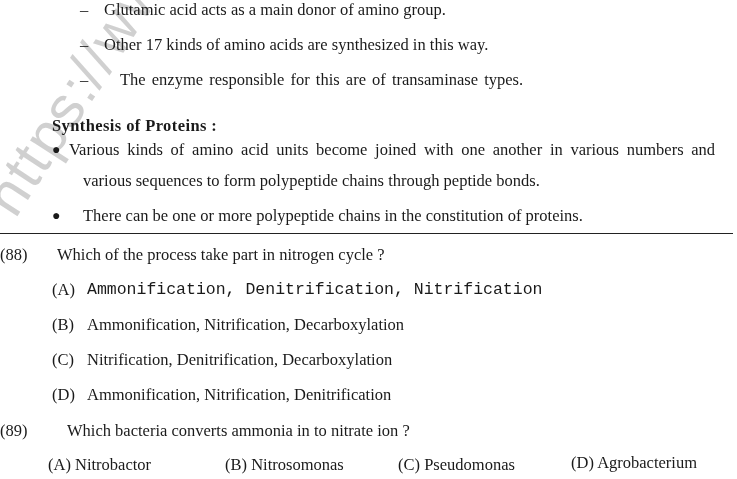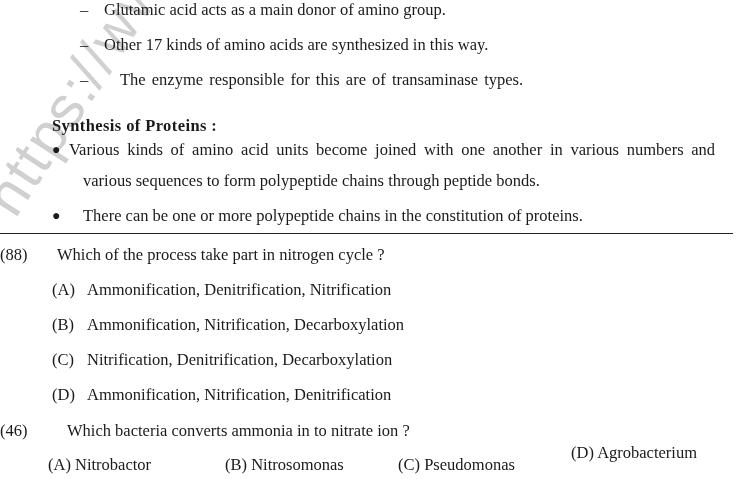--- a/index.html
+++ b/index.html
@@ -52,47 +52,47 @@
 </div>
 
 <div class="rule"></div>
 
 <div class="line" style="top:245px;">
   <span class="qnum">(88)</span>
   <span style="position:absolute;left:57px;">Which of the process take part in nitrogen cycle ?</span>
 </div>
 <div class="line" style="top:280px;">
   <span style="position:absolute;left:52px;">(A)</span>
-  <span style="position:absolute;left:87px;">Ammonification, Denitrification, Nitrification</span>
+  <span style="position:absolute;left:87px;font-family:Liberation Mono, monospace;">Ammonification, Denitrification, Nitrification</span>
 </div>
 <div class="line" style="top:315px;">
   <span style="position:absolute;left:52px;">(B)</span>
   <span style="position:absolute;left:87px;">Ammonification, Nitrification, Decarboxylation</span>
 </div>
 <div class="line" style="top:350px;">
   <span style="position:absolute;left:52px;">(C)</span>
   <span style="position:absolute;left:87px;">Nitrification, Denitrification, Decarboxylation</span>
 </div>
 <div class="line" style="top:385px;">
   <span style="position:absolute;left:52px;">(D)</span>
   <span style="position:absolute;left:87px;">Ammonification, Nitrification, Denitrification</span>
 </div>
 
 <div class="line" style="top:421px;">
-  <span class="qnum">(46)</span>
+  <span class="qnum">(89)</span>
   <span style="position:absolute;left:52px;margin-left:15px;">Which bacteria converts ammonia in to nitrate ion ?</span>
 </div>
 <div class="line" style="top:455px;left:48px;">
   <span>(A)</span>
   <span>Nitrobactor</span>
 </div>
 <div class="line" style="top:455px;left:225px;">
   <span>(B)</span>
   <span>Nitrosomonas</span>
 </div>
 <div class="line" style="top:455px;left:398px;">
   <span>(C)</span>
   <span>Pseudomonas</span>
 </div>
-<div class="line" style="top:443px;left:571px;">
+<div class="line" style="top:453px;left:571px;">
   <span>(D)</span>
   <span>Agrobacterium</span>
 </div>
 
 </body></html>

